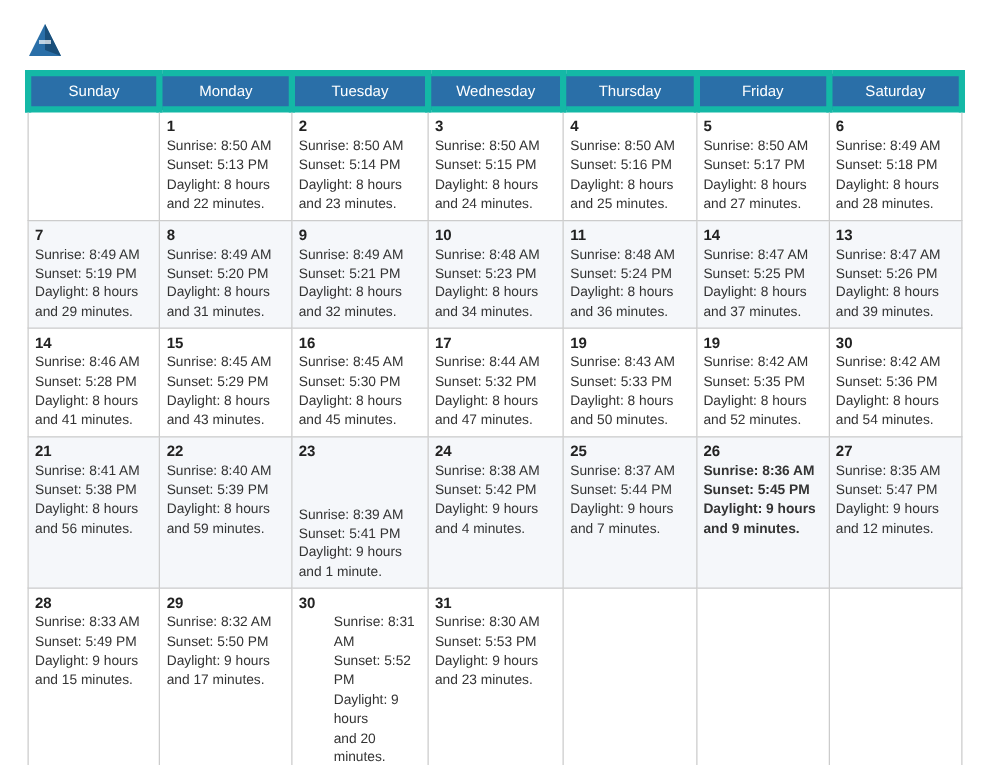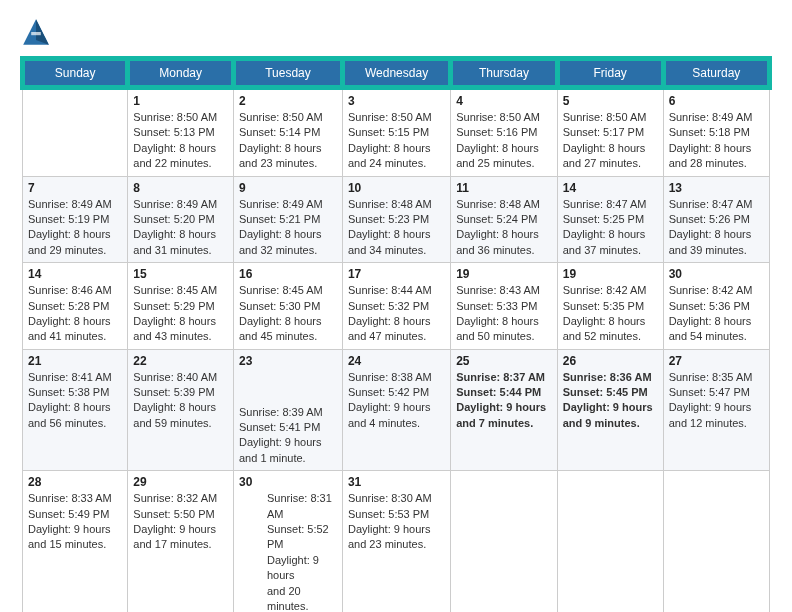--- a/index.html
+++ b/index.html
@@ -297,21 +297,21 @@
           </td>
           <td>
             <div class="day-number">24</div>
             <div class="day-info" style="white-space: pre-line;">Sunrise: 8:38 AM
 Sunset: 5:42 PM
 Daylight: 9 hours
 and 4 minutes.</div>
           </td>
           <td>
             <div class="day-number">25</div>
-            <div class="day-info" style="white-space: pre-line; font-weight: bold;">Sunrise: 8:37 AM
+            <div class="day-info" style="white-space: pre-line;">Sunrise: 8:37 AM
 Sunset: 5:44 PM
 Daylight: 9 hours
 and 7 minutes.</div>
           </td>
           <td>
             <div class="day-number">26</div>
             <div class="day-info" style="white-space: pre-line; font-weight: bold;">Sunrise: 8:36 AM
 Sunset: 5:45 PM
 Daylight: 9 hours
 and 9 minutes.</div>

